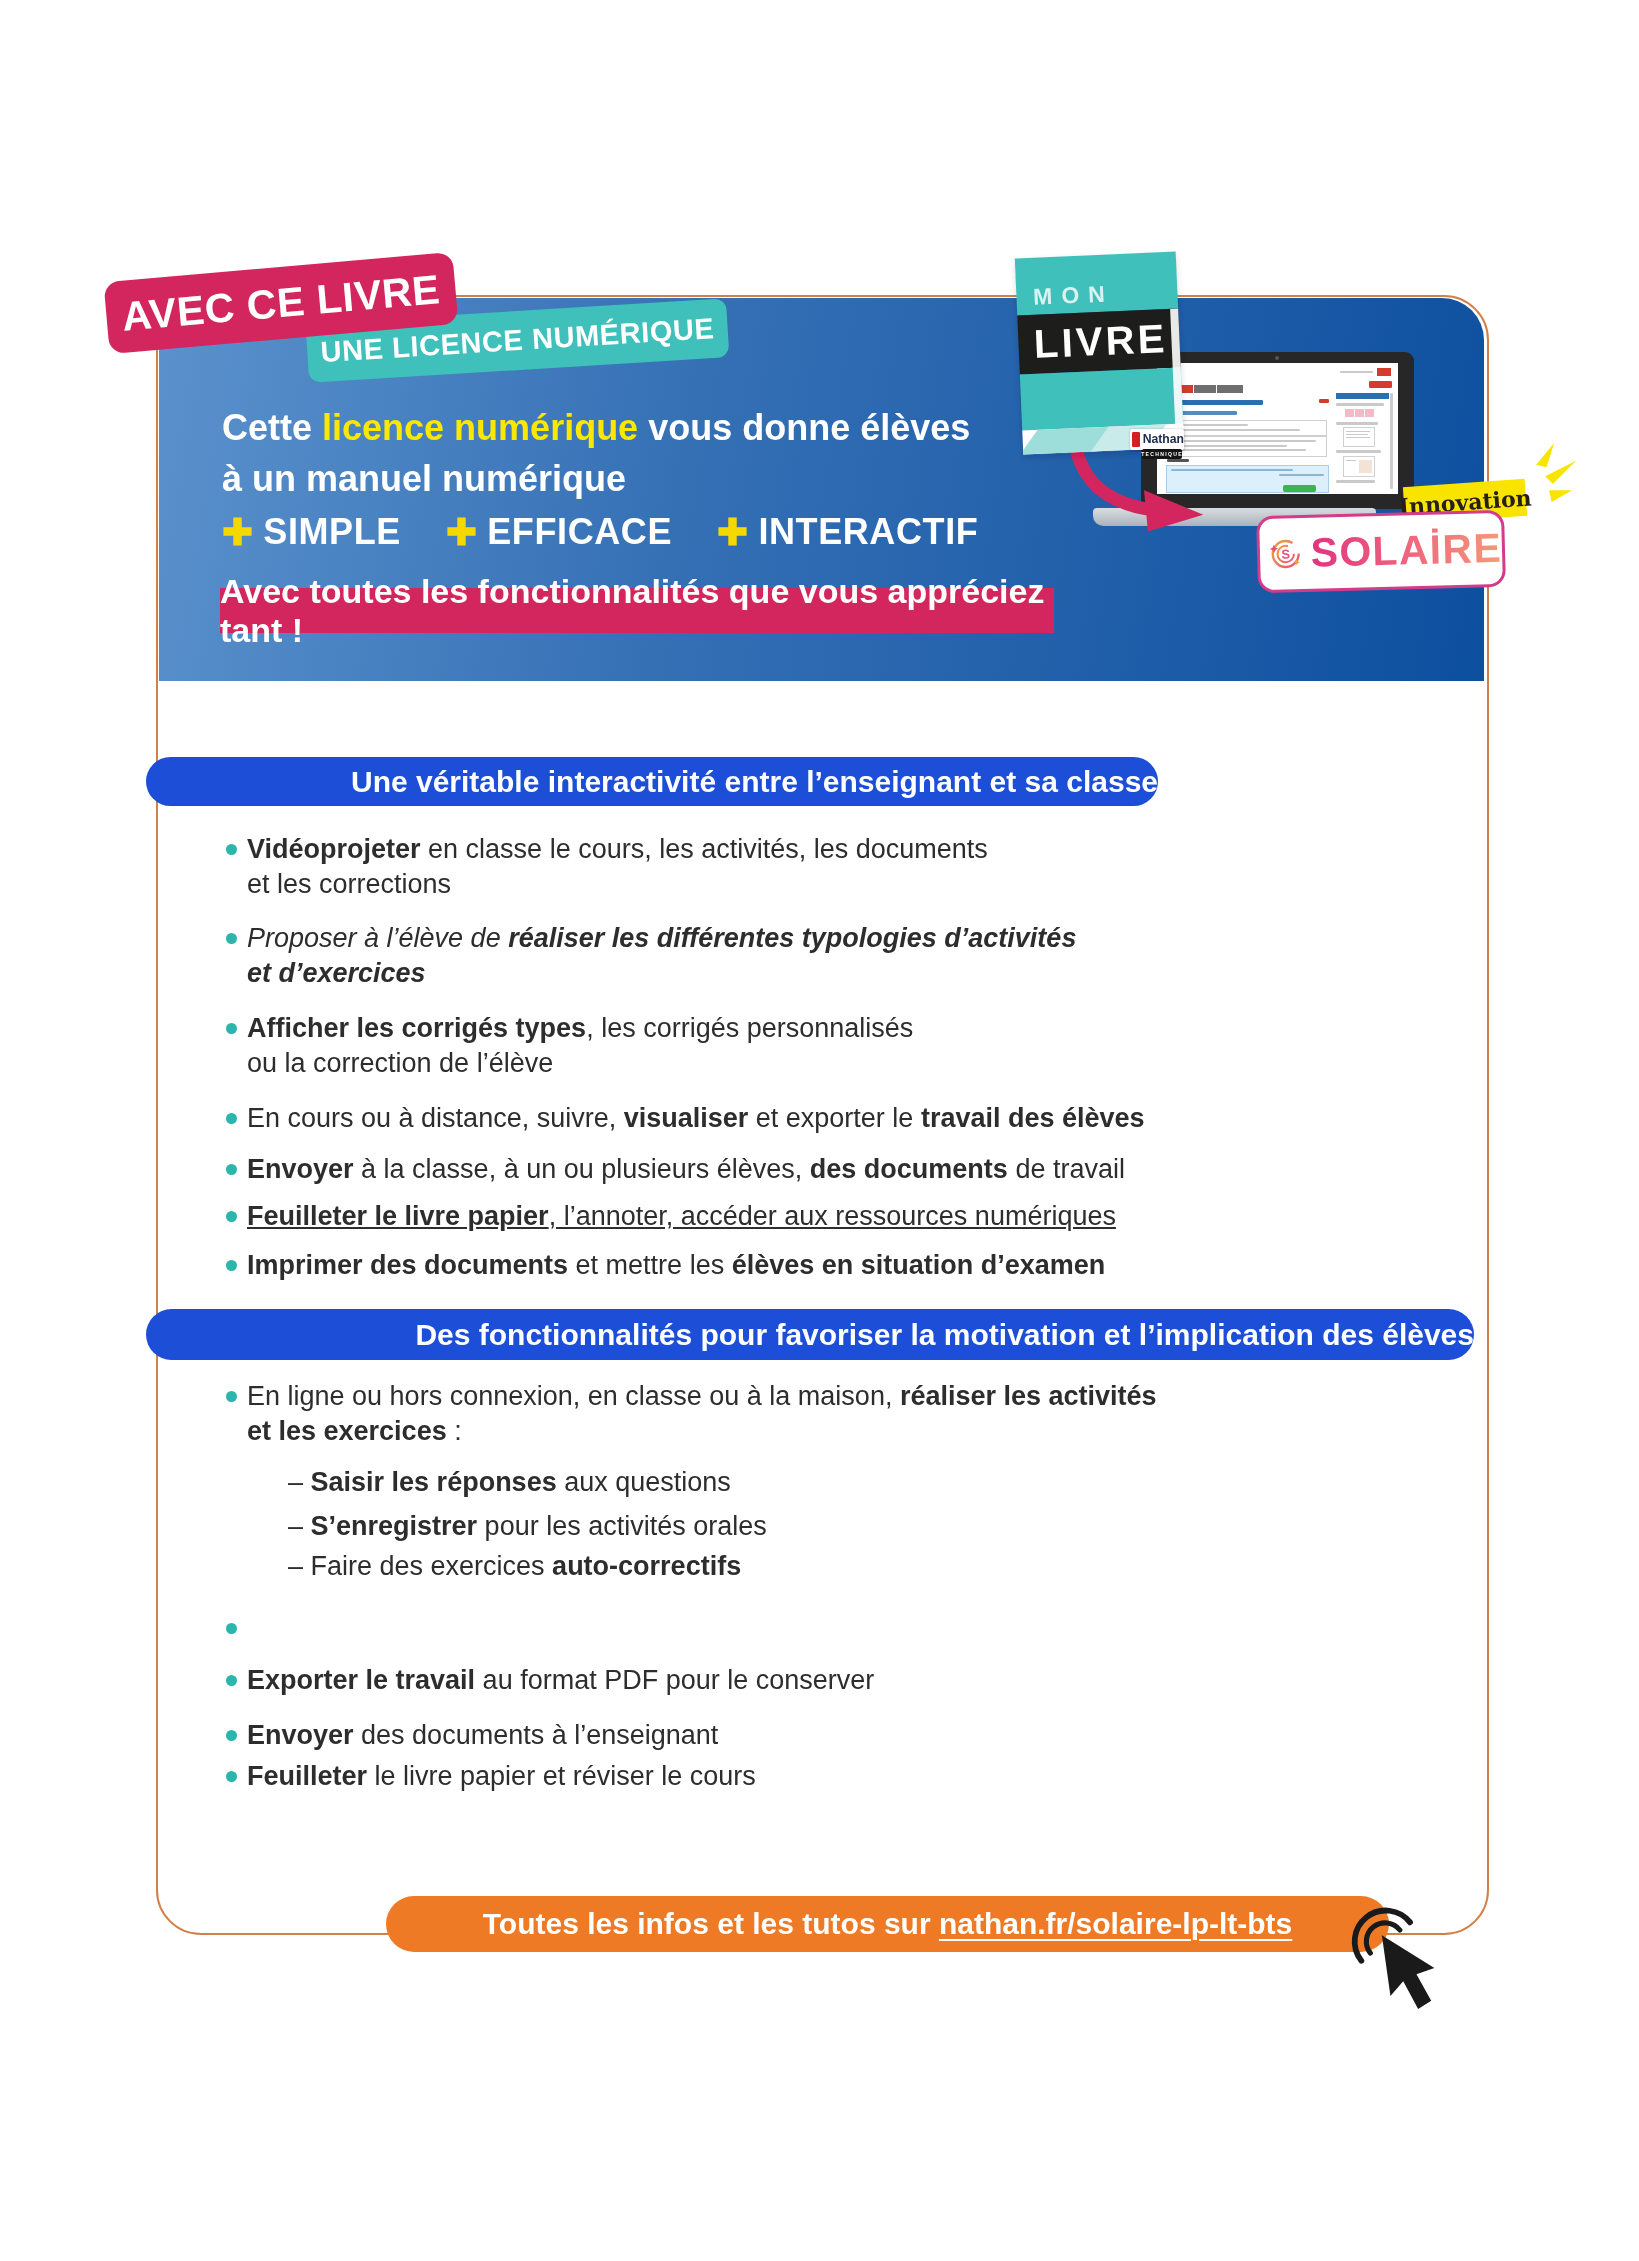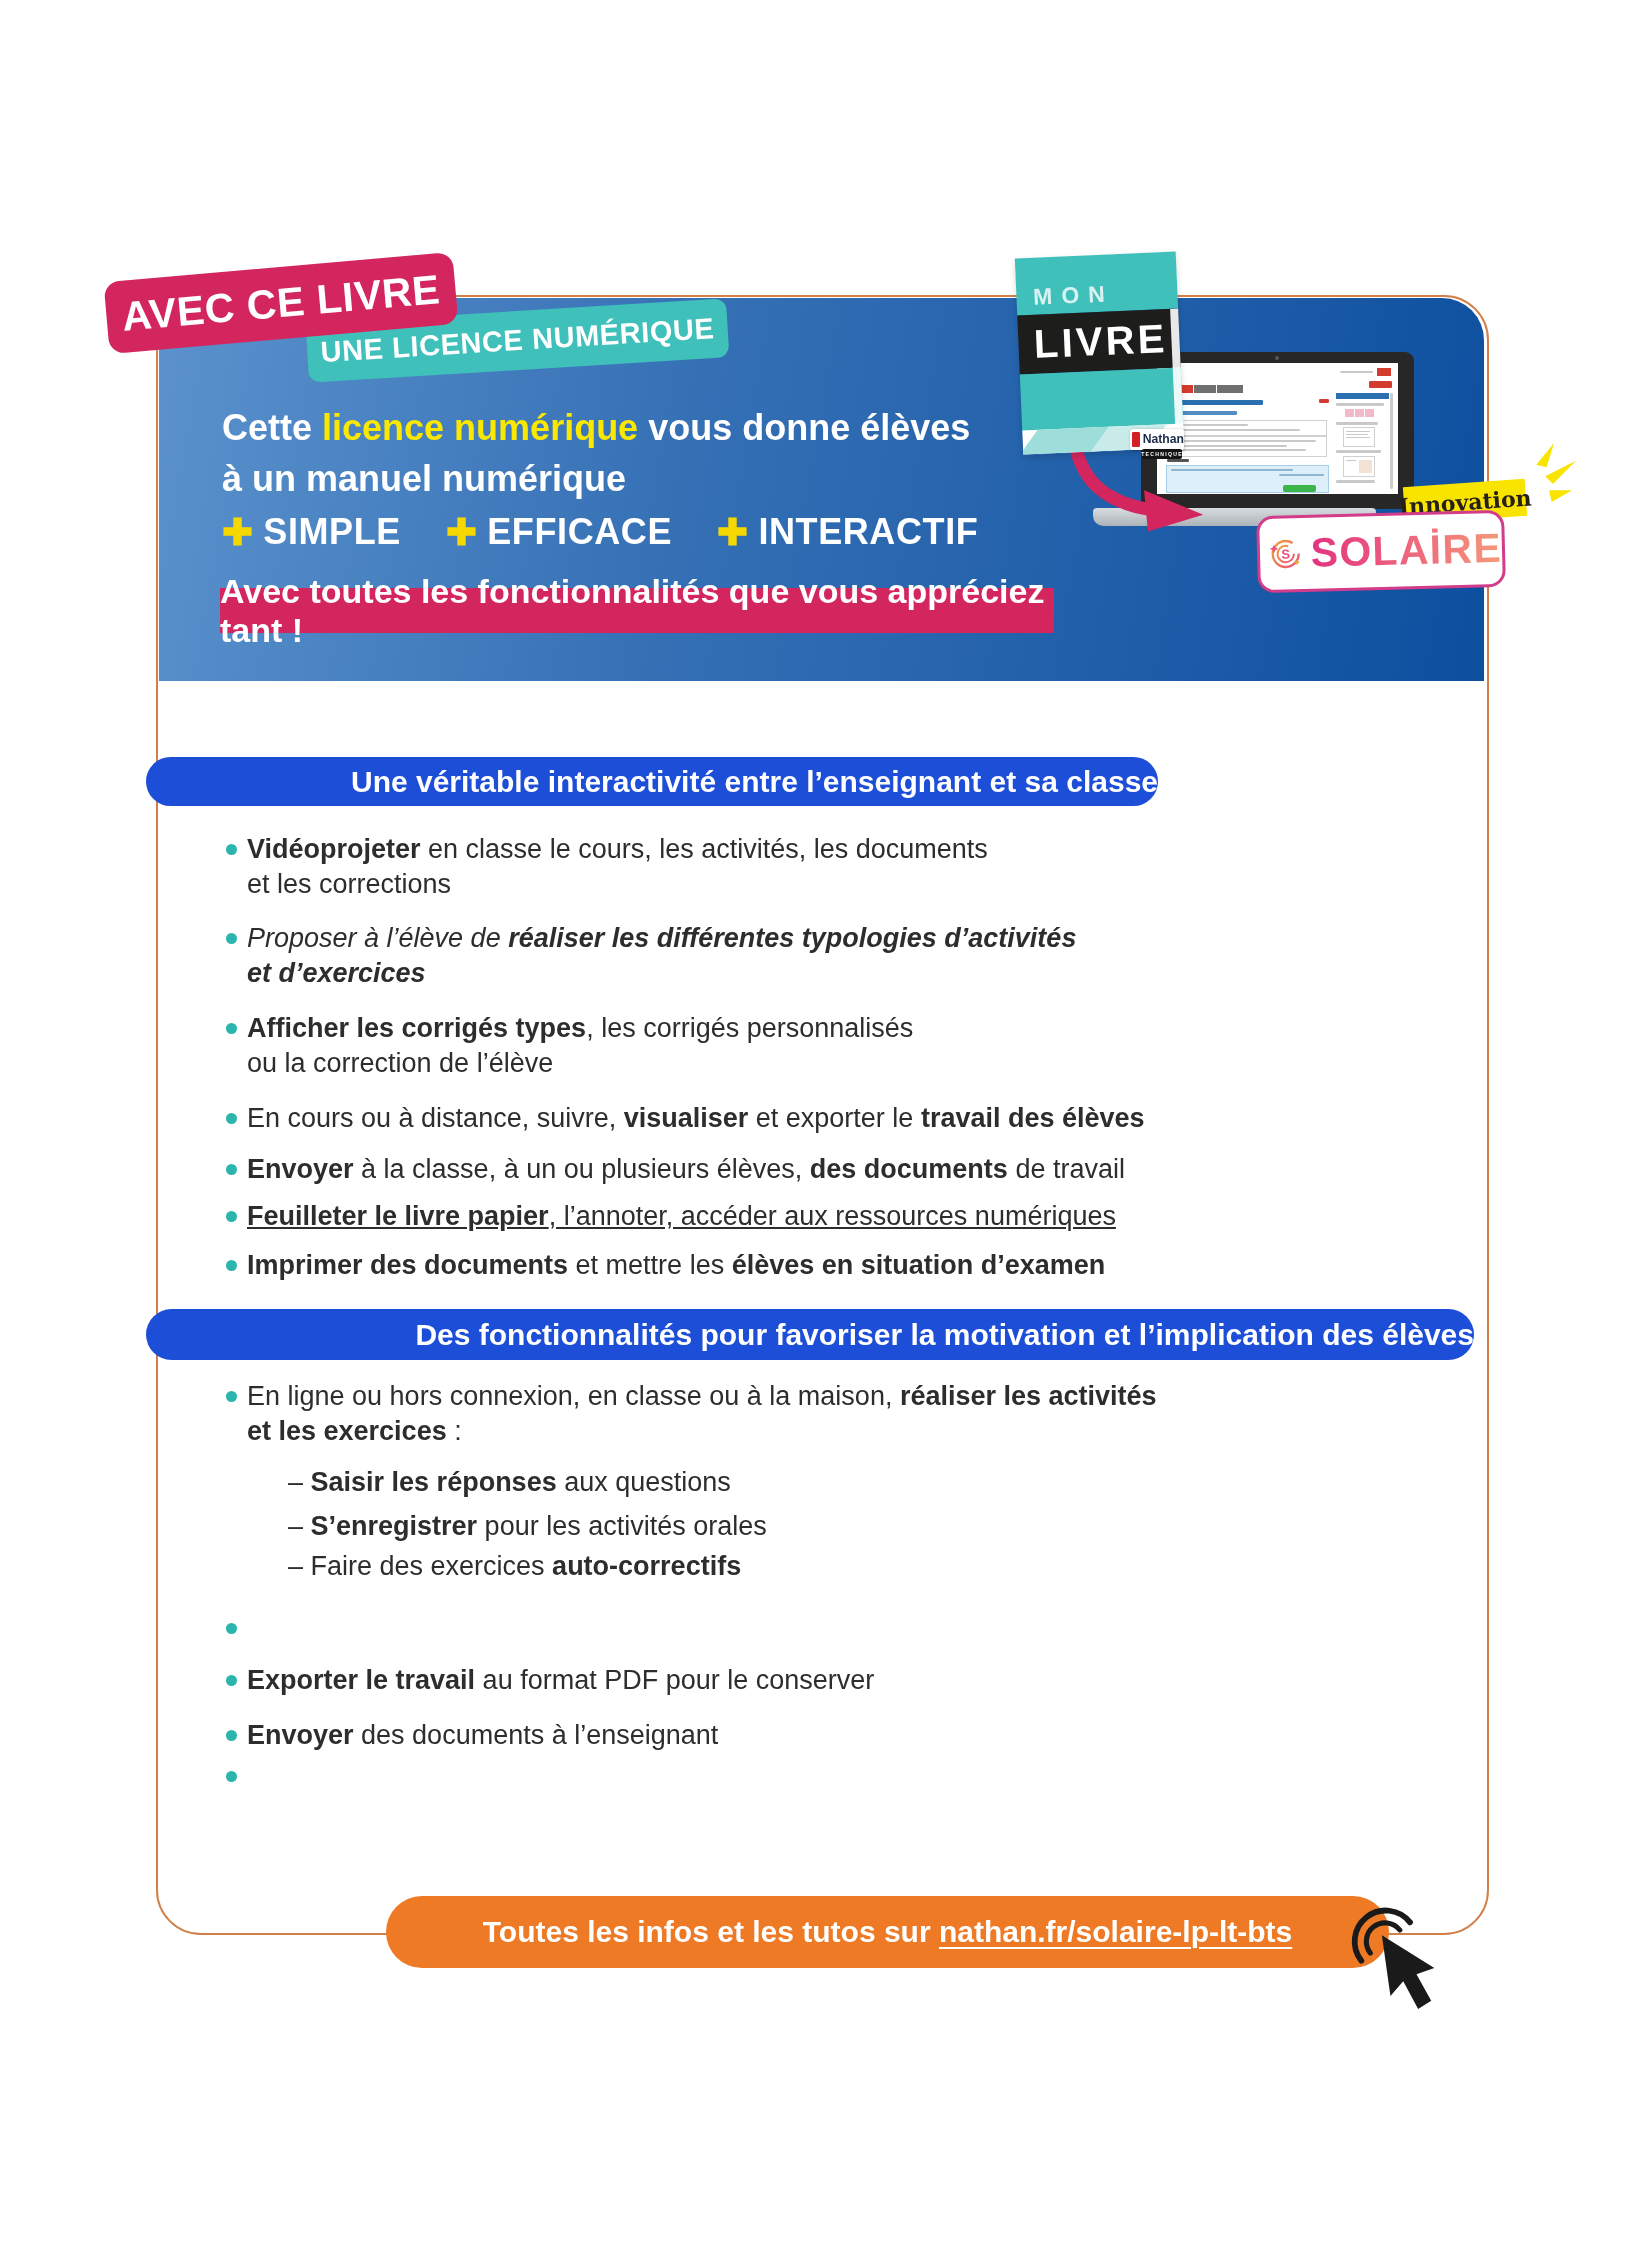--- a/index.html
+++ b/index.html
@@ -89,21 +89,21 @@
   .pill{background:#1d4ed8;border-radius:39px;z-index:5;display:flex;align-items:center;justify-content:flex-end;}
   .pill span{color:#fff;font-size:30px;font-weight:700;}
   .pill1{left:146px;top:757px;width:1012px;height:49px;}
   .pill2{left:146px;top:1309px;width:1328px;height:51px;}
   .bullet{z-index:5;font-size:27px;line-height:35px;color:#2d2d2d;}
   .bullet .dot{position:absolute;left:-21px;top:11.6px;width:11px;height:11px;border-radius:50%;background:#2bb5ad;}
   .bitem{position:absolute;left:247px;}
   .sub{left:288px;}
 
   
-  .footer-pill{left:386px;top:1896px;width:1003px;height:72px;background:#ee7a25;border-radius:36px;z-index:5;
+  .footer-pill{left:386px;top:1896px;width:1003px;height:56px;background:#ee7a25;border-radius:36px;z-index:5;
                display:flex;align-items:center;justify-content:center;}
   .footer-pill .txt{color:#fff;font-size:30px;font-weight:700;}
   .footer-pill .lnk{color:#fff;text-decoration:underline;text-underline-offset:5.1px;text-decoration-thickness:1.9px;}
   .cursor-svg{left:1337px;top:1890px;z-index:7;}
 </style>
 </head>
 <body>
 
 <div class="page">
 
@@ -296,20 +296,21 @@
   <div class="abs bitem bullet" style="top:1663px;">
     <span class="dot"></span>
     <span><span class="bd ">Exporter le travail</span><span class=""> au format PDF pour le conserver</span></span>
   </div>
   <div class="abs bitem bullet" style="top:1718px;">
     <span class="dot"></span>
     <span><span class="bd ">Envoyer</span><span class=""> des documents à l’enseignant</span></span>
   </div>
   <div class="abs bitem bullet" style="top:1759px;">
     <span class="dot"></span>
+    <span><span class="bd ">Feuilleter</span><span class=""> le livre papier et réviser le cours</span></span>
   </div>
 
   <div class="abs footer-pill">
     <span class="txt"><span>Toutes les infos et les tutos sur </span><span class="lnk">nathan.fr/solaire-lp-lt-bts</span></span>
   </div>
   <svg class="abs cursor-svg" width="141" height="148" viewBox="0 0 220 230">
     <path d="M 114 50 A 46 46 0 1 0 38 110" fill="none" stroke="#1a1a1a" stroke-width="9" stroke-linecap="round"></path>
     <path d="M 98 62 A 27 27 0 1 0 52 98" fill="none" stroke="#1a1a1a" stroke-width="8" stroke-linecap="round"></path>
     <g transform="translate(70,70) rotate(-8)">
       <polygon points="0,0 0,96 23,76 40,122 62,112 45,68 74,62" fill="#1a1a1a"></polygon>

